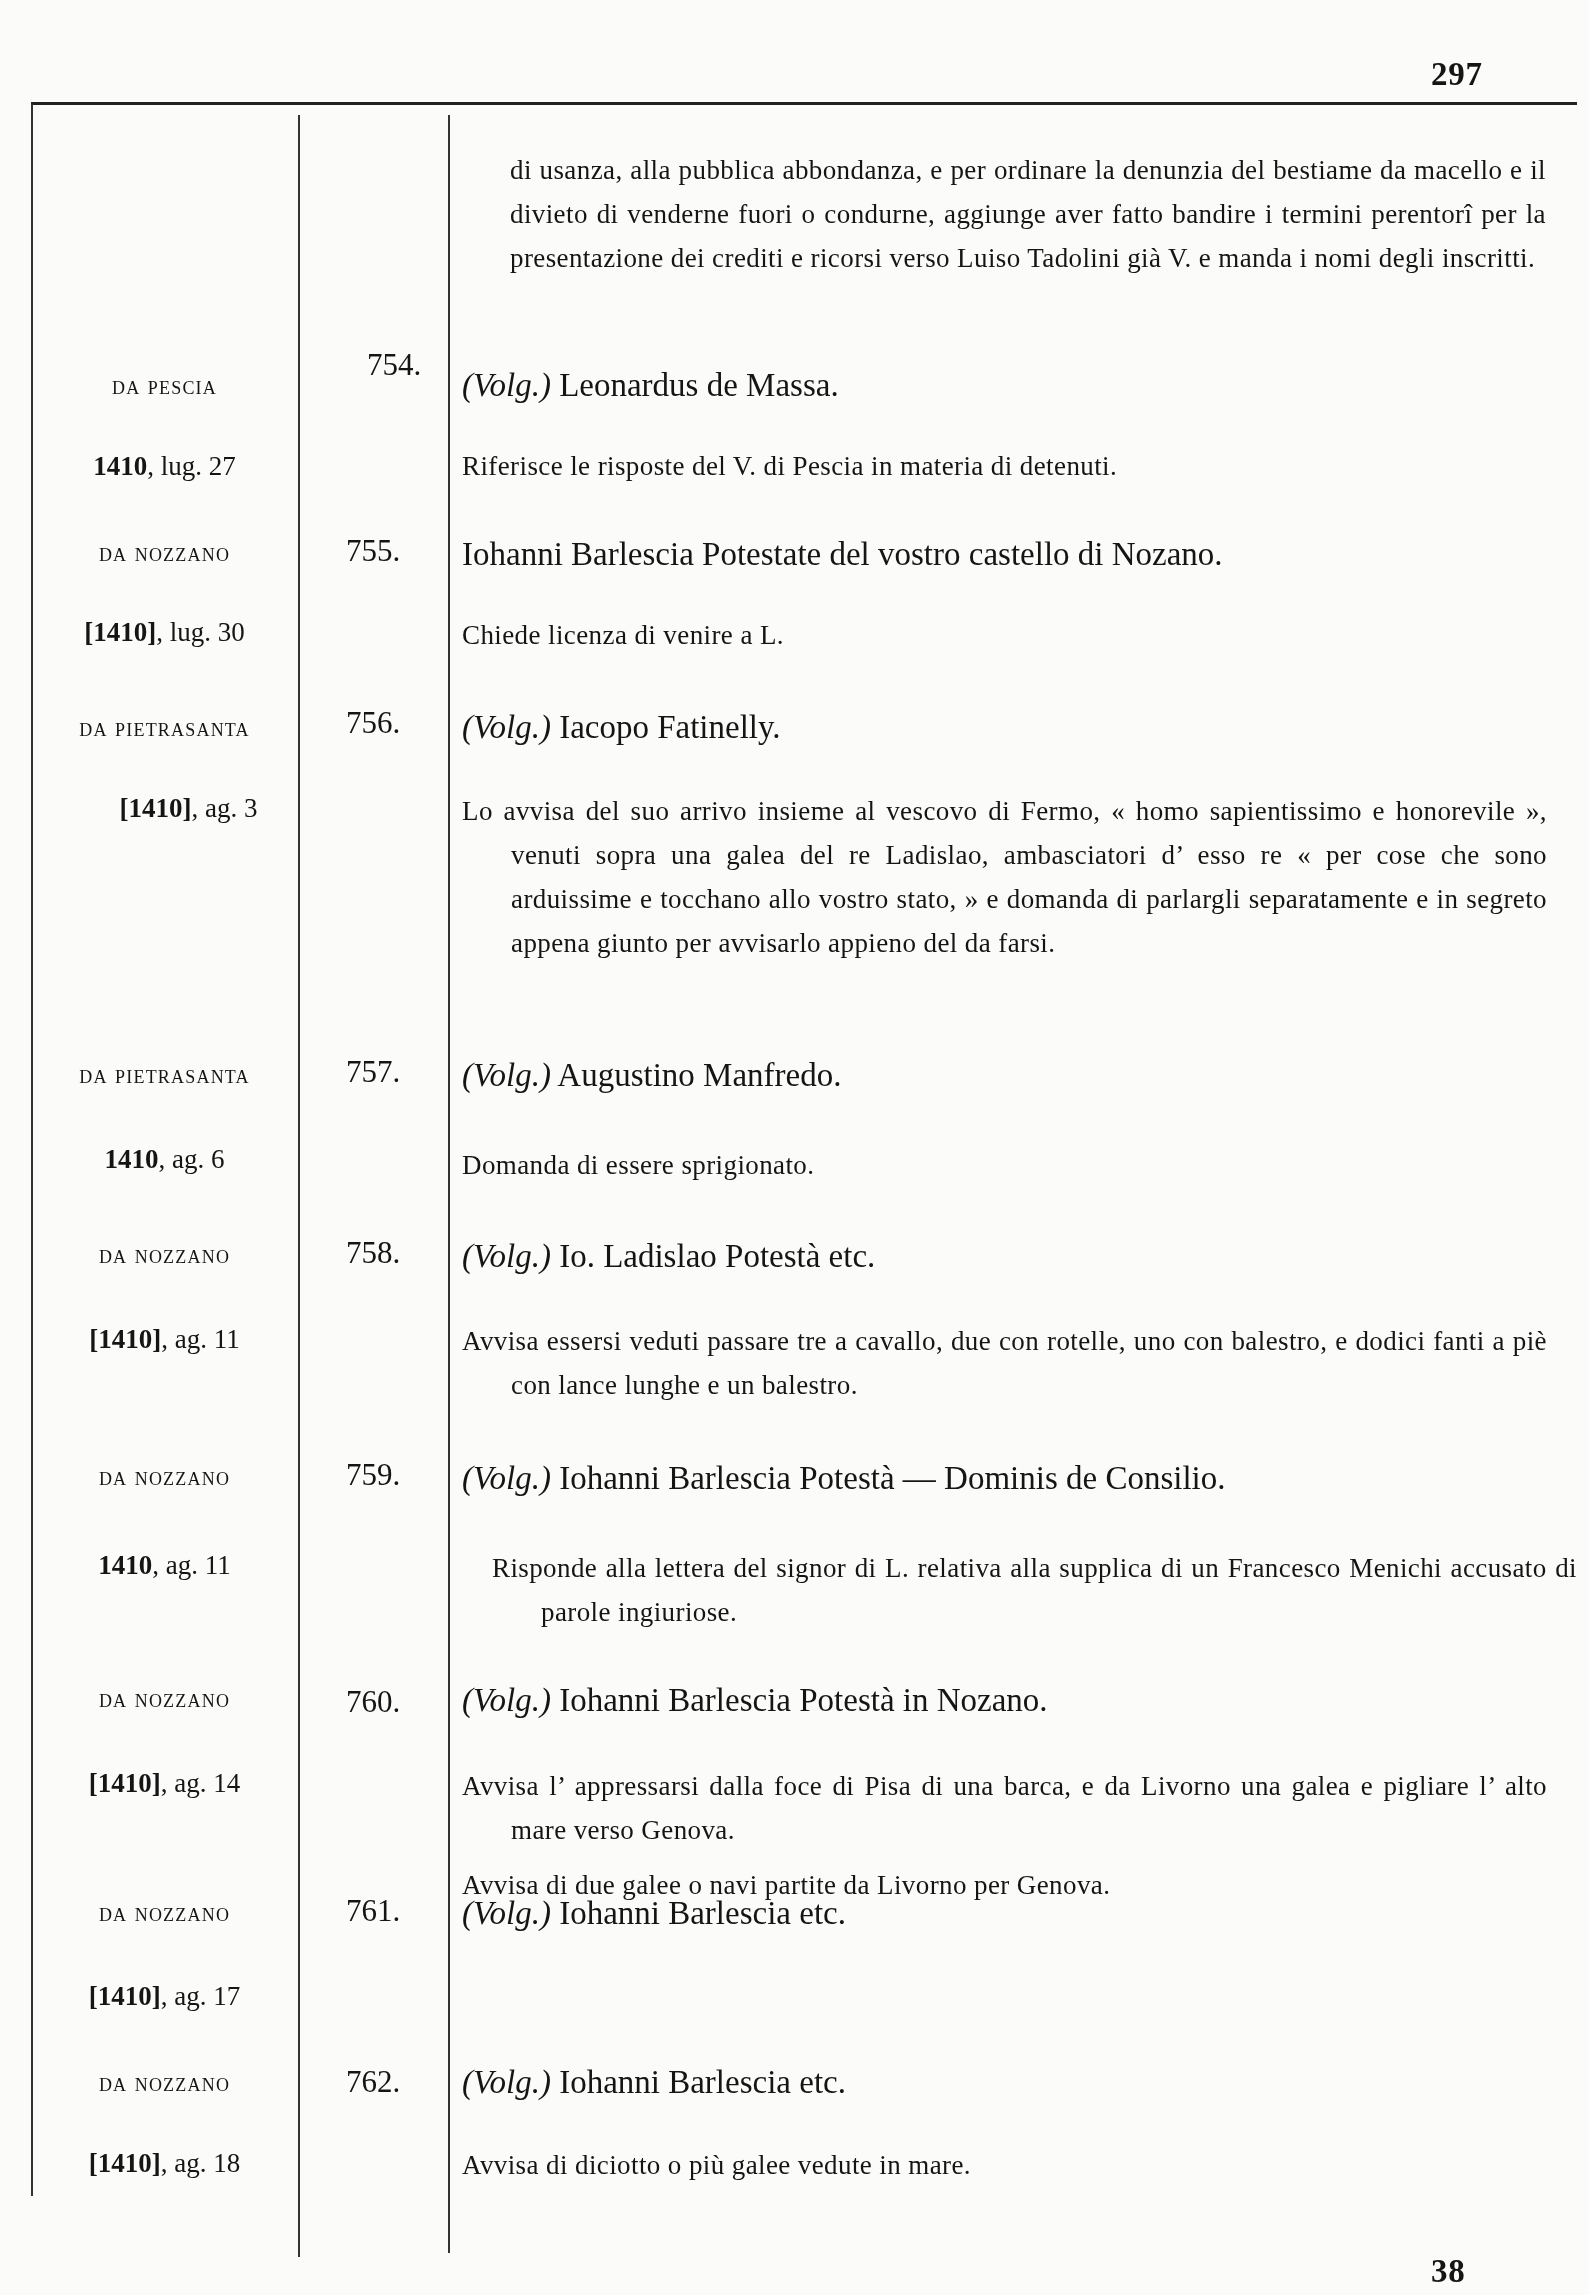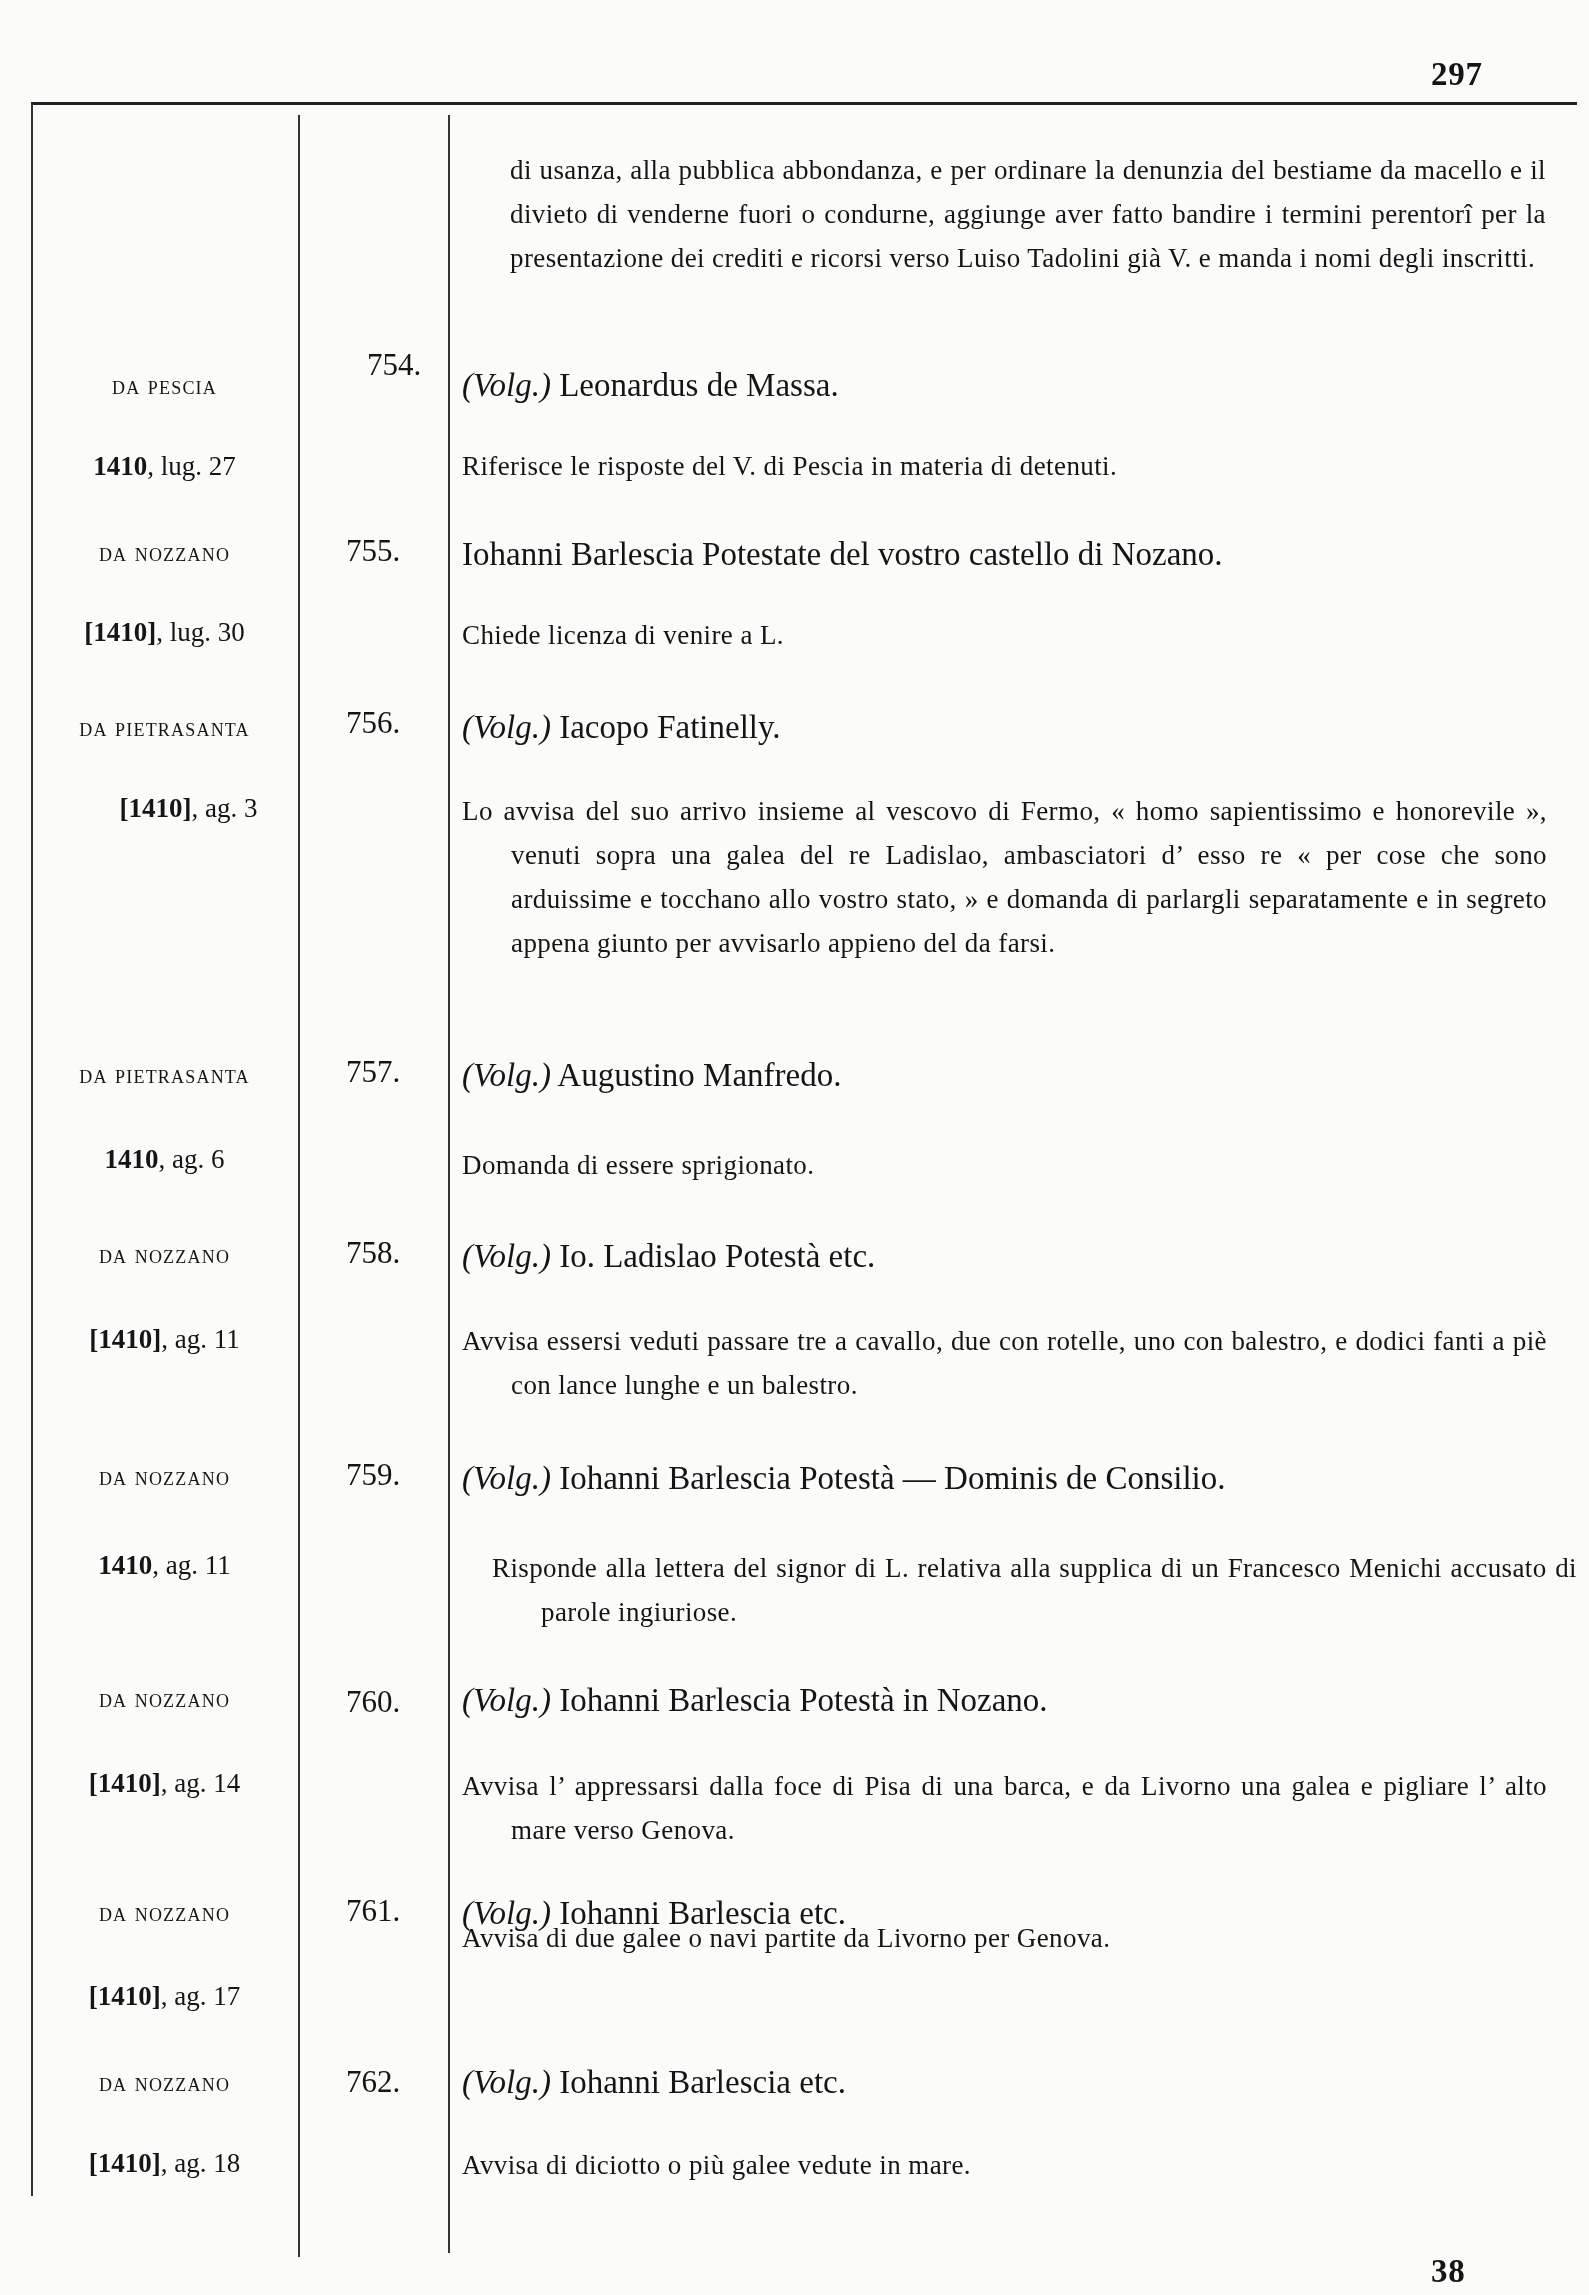--- a/index.html
+++ b/index.html
@@ -128,21 +128,21 @@
 <div class="entry-place" style="top:1685px;"><span>Da Nozzano</span></div>
 <div class="entry-num" style="top:1684px;">760.</div>
 <div class="entry-title" style="top:1682px;"><i>(Volg.)</i><span> Iohanni Barlescia Potestà in Nozano.</span></div>
 <div class="entry-date" style="top:1768px;"><span class="yr">[1410]</span><span>, ag. 14</span></div>
 <div class="entry-body" style="top:1764px;">Avvisa l’ appressarsi dalla foce di Pisa di una barca, e da Livorno una galea e pigliare l’ alto mare verso Genova.</div>
 
 <div class="entry-place" style="top:1899px;"><span>Da Nozzano</span></div>
 <div class="entry-num" style="top:1893px;">761.</div>
 <div class="entry-title" style="top:1895px;"><i>(Volg.)</i><span> Iohanni Barlescia etc.</span></div>
 <div class="entry-date" style="top:1981px;"><span class="yr">[1410]</span><span>, ag. 17</span></div>
-<div class="entry-body" style="top:1916px;">Avvisa di due galee o navi partite da Livorno per Genova.</div>
+<div class="entry-body" style="top:1863px;">Avvisa di due galee o navi partite da Livorno per Genova.</div>
 
 <div class="entry-place" style="top:2069px;"><span>Da Nozzano</span></div>
 <div class="entry-num" style="top:2064px;">762.</div>
 <div class="entry-title" style="top:2064px;"><i>(Volg.)</i><span> Iohanni Barlescia etc.</span></div>
 <div class="entry-date" style="top:2148px;"><span class="yr">[1410]</span><span>, ag. 18</span></div>
 <div class="entry-body" style="top:2143px;">Avvisa di diciotto o più galee vedute in mare.</div>
 
 <div class="page-num" style="left:1431px; top:2253px;">38</div>
 
 

